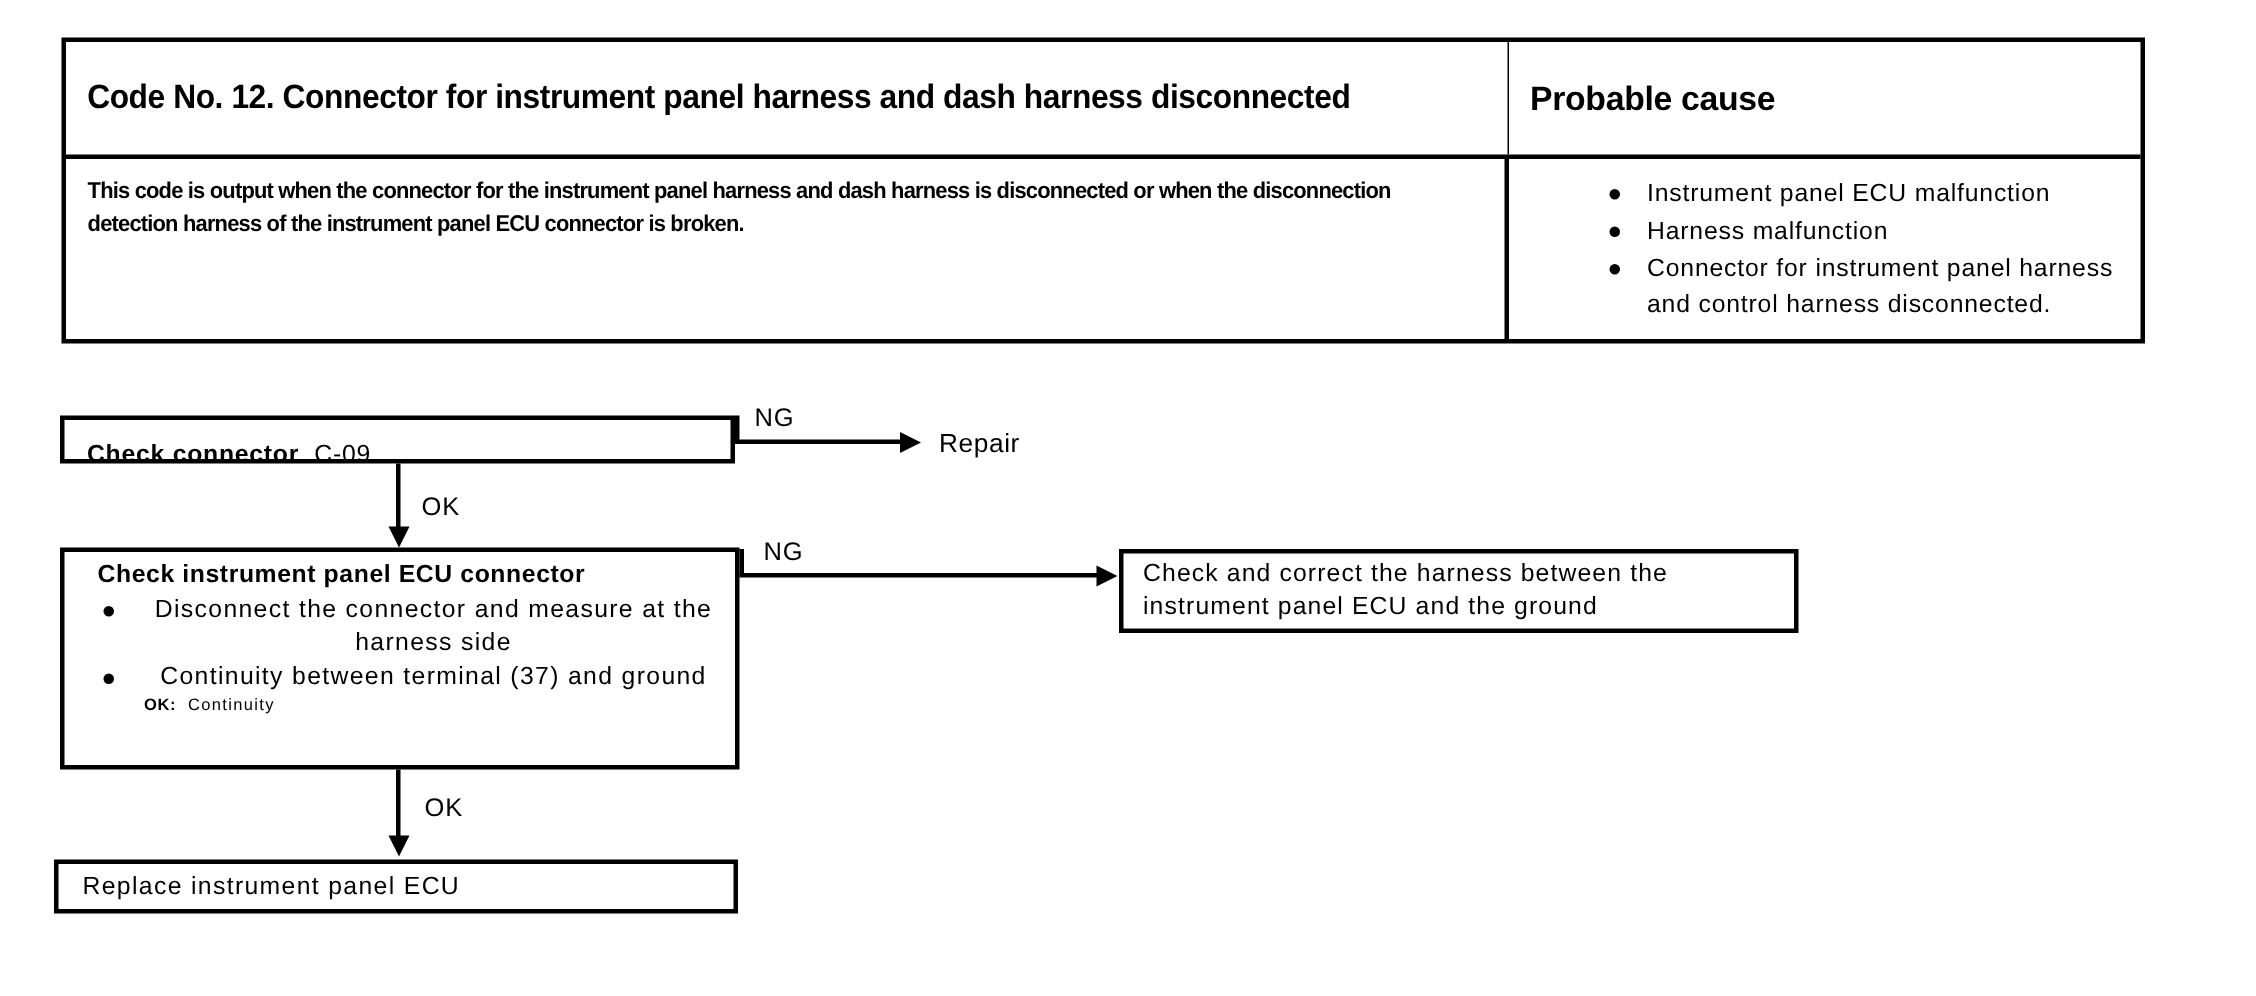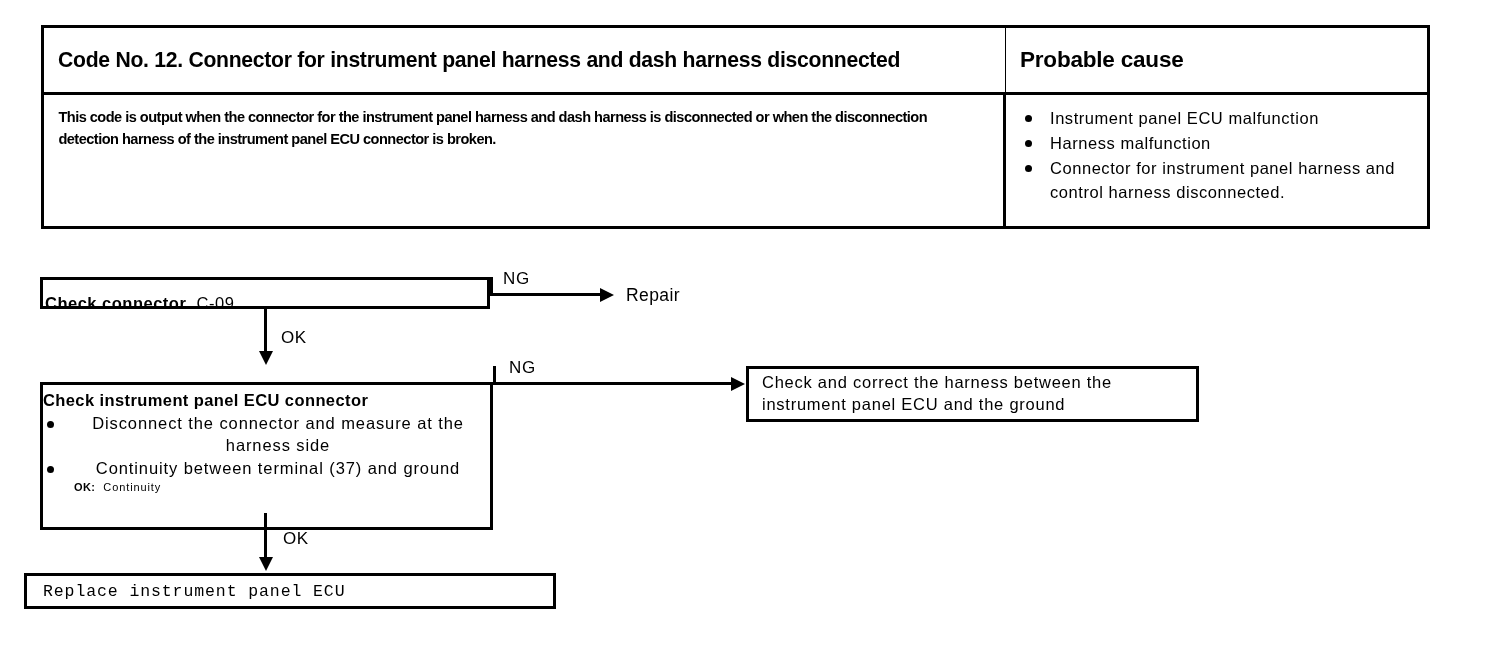--- a/index.html
+++ b/index.html
@@ -26,25 +26,26 @@
     border: 3px solid #000;
     box-sizing: border-box;
     display: flex;
     flex-direction: column;
   }
   .dtc-row {
     display: flex;
     box-sizing: border-box;
   }
   .dtc-row-header {
-    height: 67px;
+    height: 78px;
     border-bottom: 3px solid #000;
   }
   .dtc-row-body {
     flex: 1;
+    gap: 48px;
   }
   .dtc-cell-left {
     width: 962px;
     box-sizing: border-box;
     display: flex;
     align-items: center;
   }
   .dtc-row-header .dtc-cell-left {
     border-right: 1px solid #000;
   }
@@ -125,32 +126,32 @@
     left: 40px;
     top: 277px;
     width: 450px;
     height: 32px;
     display: flex;
     align-items: center;
   }
   .box1-text {
     font-size: 16.5px;
     letter-spacing: 0.5px;
-    padding-left: 2px;
+    padding-left: 15px;
     white-space: nowrap;
     margin-top: 20px;
   }
   .box1-text .lead { font-weight: bold; }
 
   #box-check-ecu {
     left: 40px;
-    top: 382px;
+    top: 365px;
     width: 453px;
     height: 148px;
-    padding: 5px 8px 0 0;
+    padding: 5px 8px 0 22px;
   }
   .box2-title {
     font-size: 16.5px;
     font-weight: bold;
     letter-spacing: 0.4px;
     line-height: 1.25;
   }
   ul.box2-list {
     list-style: none;
     margin: 2px 0 0 0;
@@ -193,27 +194,26 @@
   }
   .box3-text {
     font-size: 16.5px;
     letter-spacing: 0.75px;
     line-height: 1.33;
     padding-left: 13px;
     padding-right: 6px;
   }
 
   #box-replace-ecu {
-    left: 24px;
+    left: 36px;
     top: 573px;
-    width: 532px;
+    width: 456px;
     height: 36px;
     display: flex;
     align-items: center;
-    font-family: Liberation Mono, monospace;
   }
   .box4-text {
     font-size: 16.5px;
     letter-spacing: 0.9px;
     padding-left: 16px;
     white-space: nowrap;
   }
 
   
   .ln-h, .ln-v {

